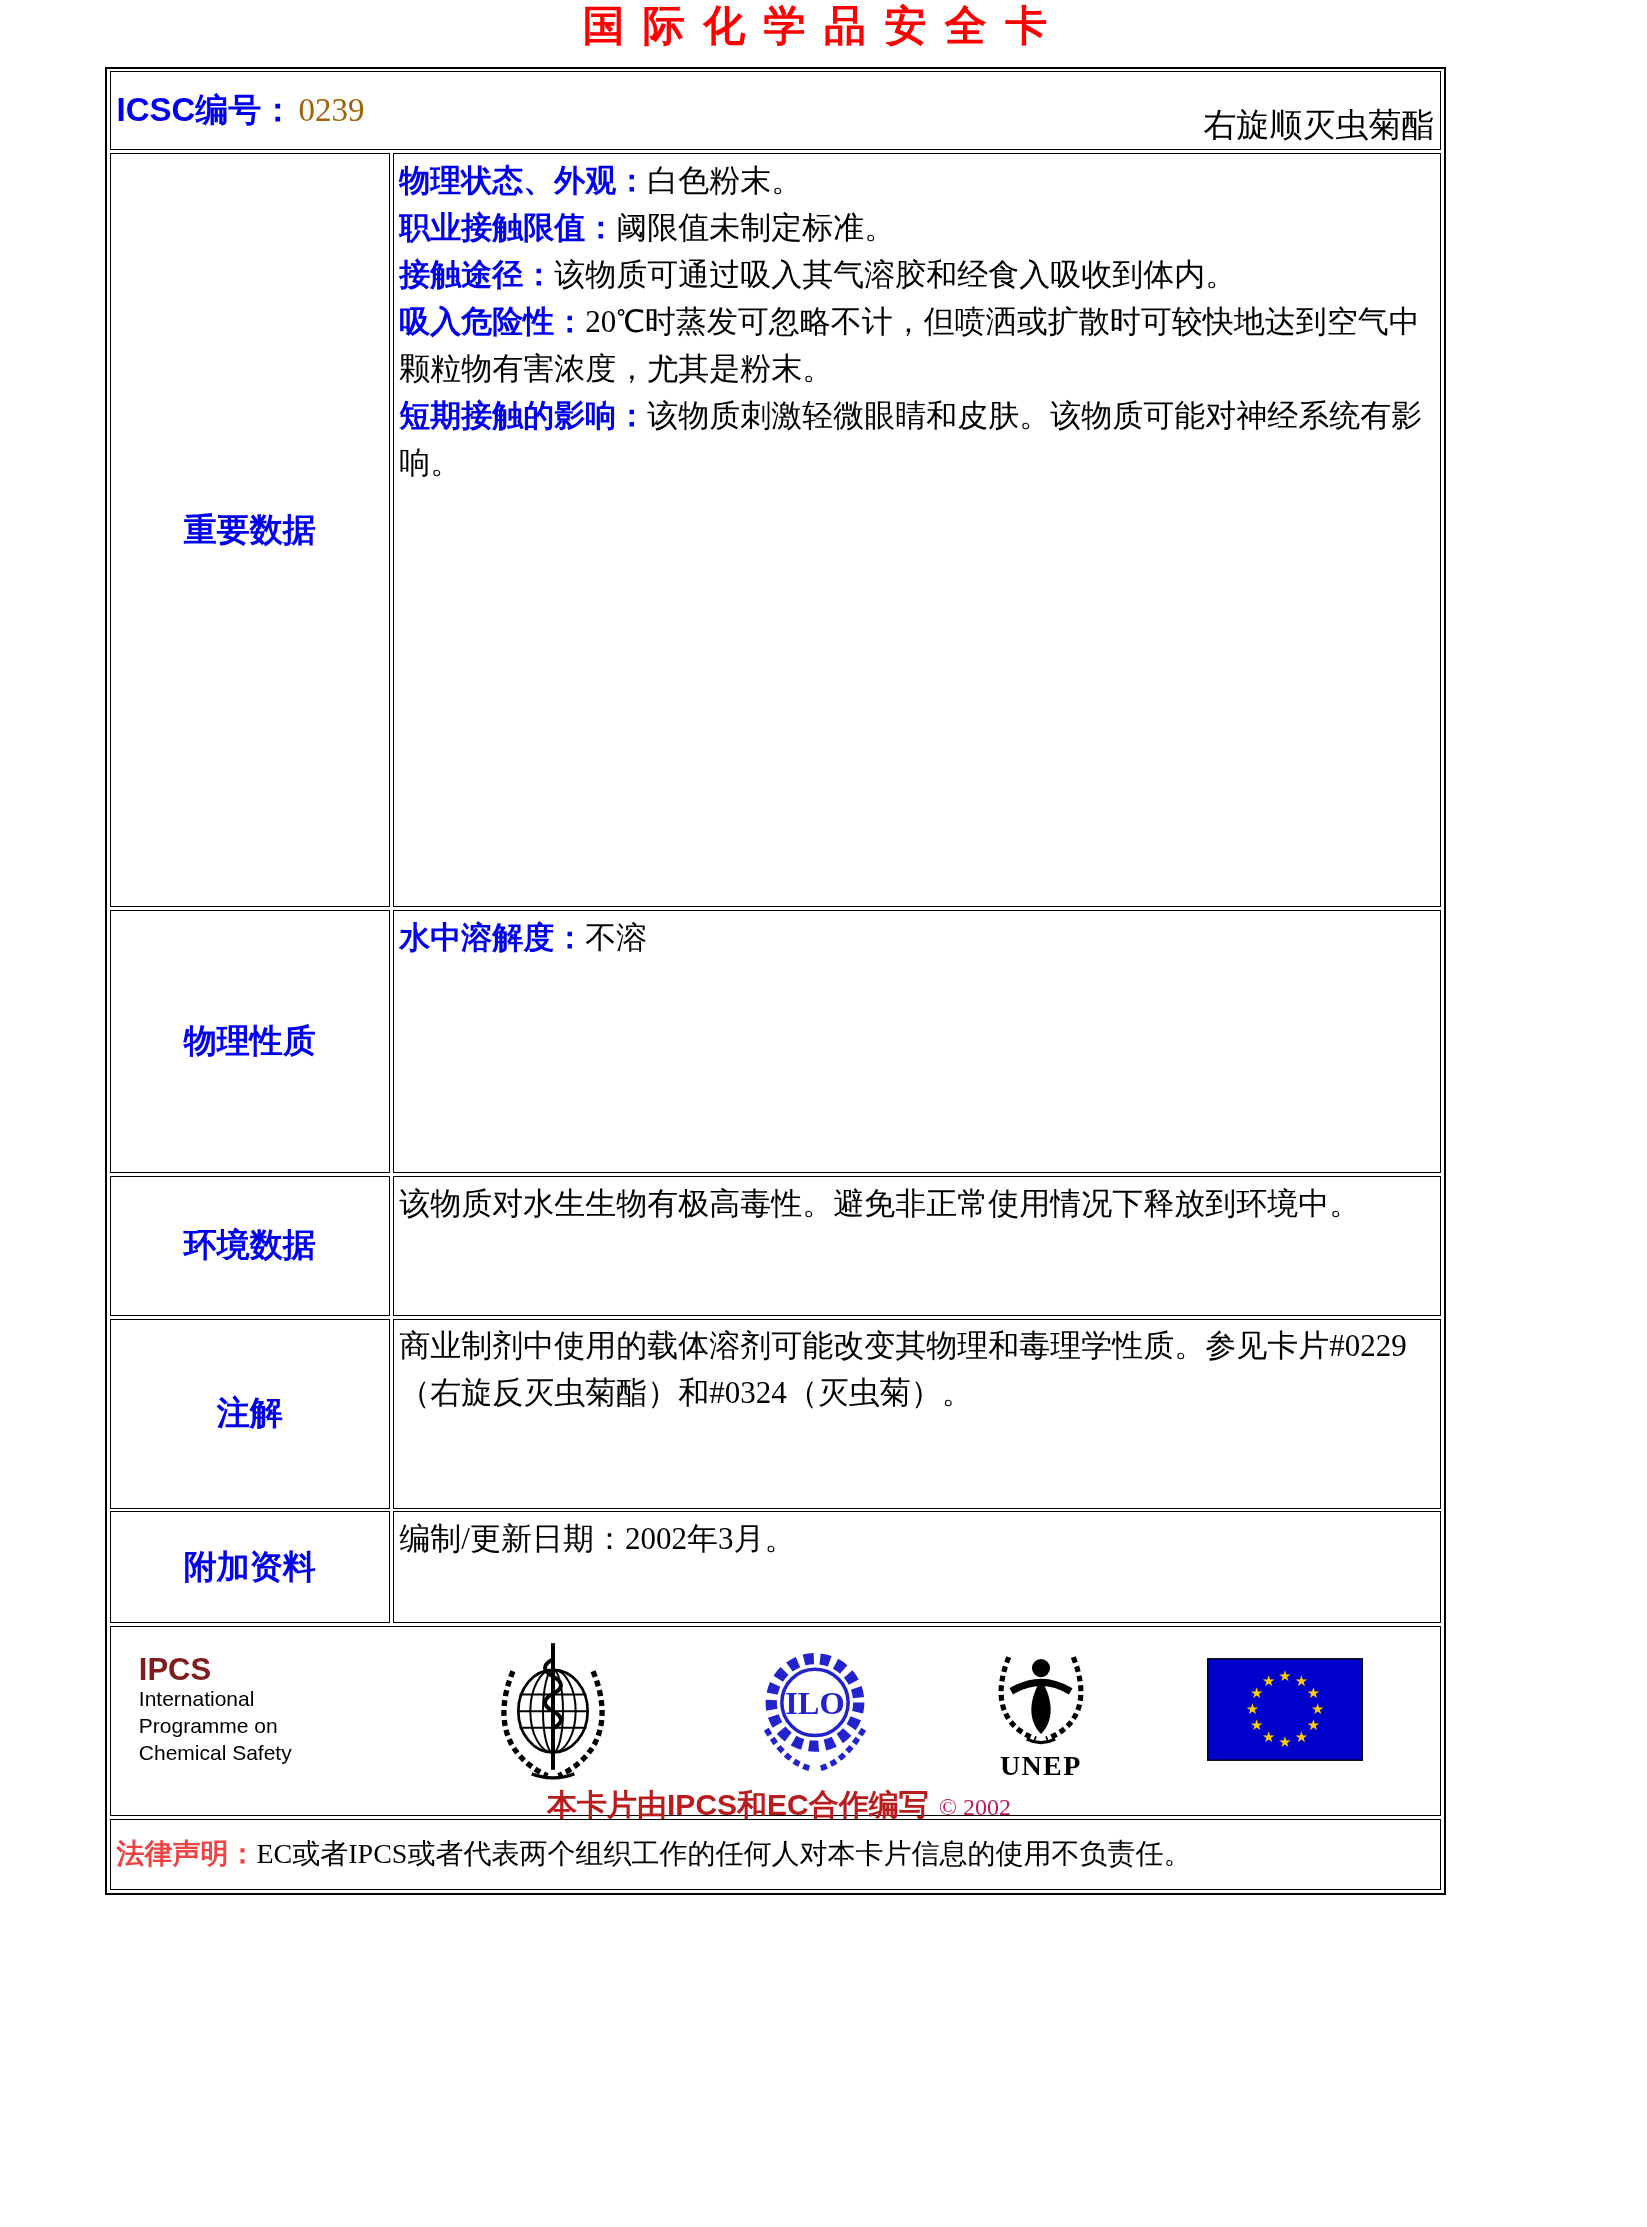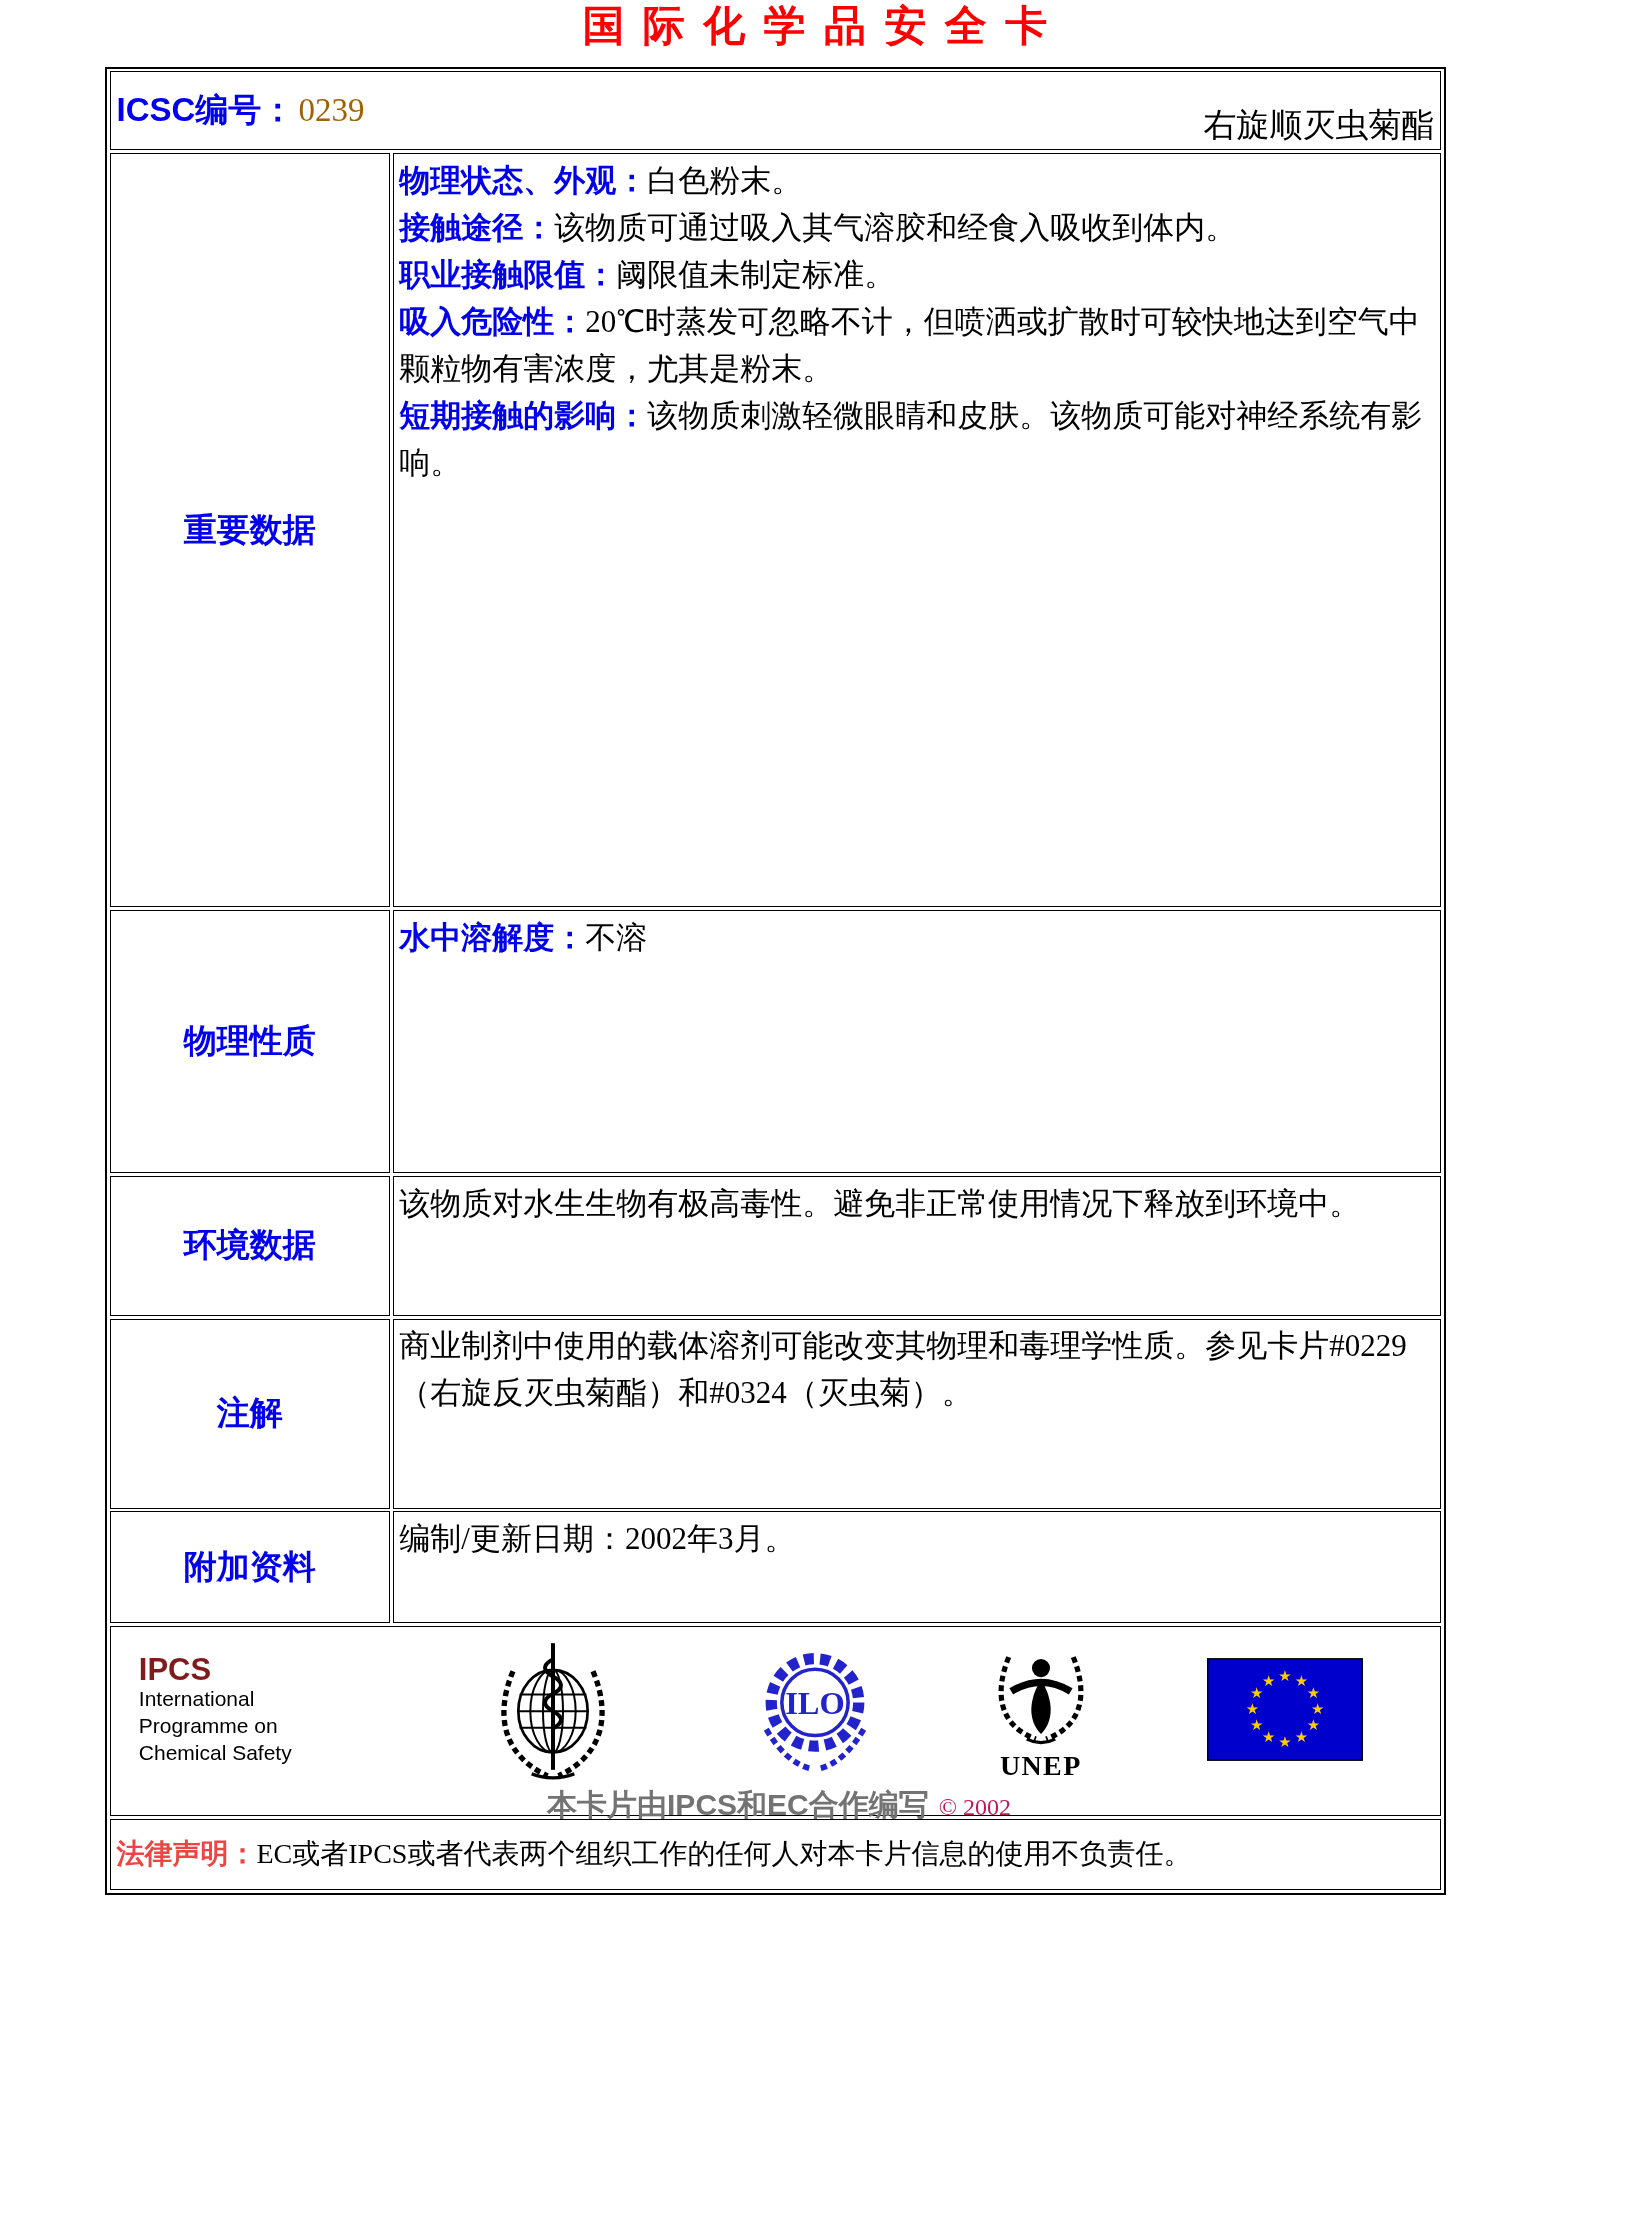--- a/index.html
+++ b/index.html
@@ -147,21 +147,21 @@
     color: #000;
     line-height: 28px;
     margin-top: -4.2px;
   }
   .credit-line {
     text-align: center;
     margin-top: 1.4px;
     white-space: nowrap;
   }
   .credit-text {
-    color: #737373;
+    color: #b91c1c;
     font-family: "Liberation Sans", sans-serif;
     font-weight: bold;
     font-size: 30px;
   }
   .credit-year {
     color: #be185d;
     font-family: "Liberation Serif", serif;
     font-size: 24px;
     padding-left: 10px;
   }
@@ -199,22 +199,22 @@
           <span class="blue-label">ICSC编号：</span><span class="icsc-number">0239</span>
         </div>
         <div class="chemical-name">右旋顺灭虫菊酯</div>
       </div>
     </div>
 
     <div class="row row-important">
       <div class="cell label-cell">重要数据</div>
       <div class="cell content-cell">
         <p><span class="item-label">物理状态、外观：</span><span class="item-text">白色粉末。</span></p>
+        <p><span class="item-label">职业接触限值：</span><span class="item-text">阈限值未制定标准。</span></p>
         <p><span class="item-label">接触途径：</span><span class="item-text">该物质可通过吸入其气溶胶和经食入吸收到体内。</span></p>
-        <p><span class="item-label">职业接触限值：</span><span class="item-text">阈限值未制定标准。</span></p>
         <p><span class="item-label">吸入危险性：</span><span class="item-text">20℃时蒸发可忽略不计，但喷洒或扩散时可较快地达到空气中颗粒物有害浓度，尤其是粉末。</span></p>
         <p><span class="item-label">短期接触的影响：</span><span class="item-text">该物质刺激轻微眼睛和皮肤。该物质可能对神经系统有影响。</span></p>
       </div>
     </div>
 
     <div class="row row-physical">
       <div class="cell label-cell">物理性质</div>
       <div class="cell content-cell">
         <p><span class="item-label">水中溶解度：</span><span class="item-text">不溶</span></p>
       </div>

